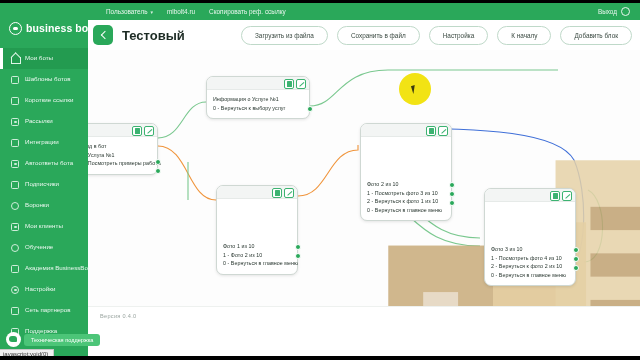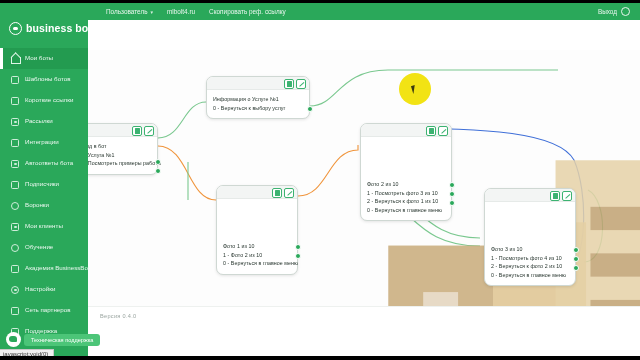--- a/index.html
+++ b/index.html
@@ -287,20 +287,32 @@
     </span>
     <span class="top-link">mlbolt4.ru</span>
     <span class="top-link">Скопировать реф. ссылку</span>
 
     <div class="top-right">
       <span class="top-link">Выход</span>
       <span class="logout-ico"></span>
     </div>
   </div>
 
+  <div class="page-header">
+    <div class="back-btn"></div>
+    <div class="page-title">Тестовый</div>
+
+    <div class="hdr-actions">
+      <button class="pill-btn">Загрузить из файла</button>
+      <button class="pill-btn">Сохранить в файл</button>
+      <button class="pill-btn">Настройка</button>
+      <button class="pill-btn">К началу</button>
+      <button class="pill-btn">Добавить блок</button>
+    </div>
+  </div>
 
   <div class="canvas">
 
     <svg viewBox="0 0 552 256">
 
       <path d="M70 88 C 95 88, 95 52, 118 52" fill="none" stroke="#7ac88f" stroke-width="1.1"></path>
 
       <path d="M222 56 C 250 56, 250 20, 300 20 L 470 20" fill="none" stroke="#7ac88f" stroke-width="1.1"></path>
 
       <path d="M70 96 C 100 96, 100 150, 128 150" fill="none" stroke="#f0953c" stroke-width="1.1"></path>

